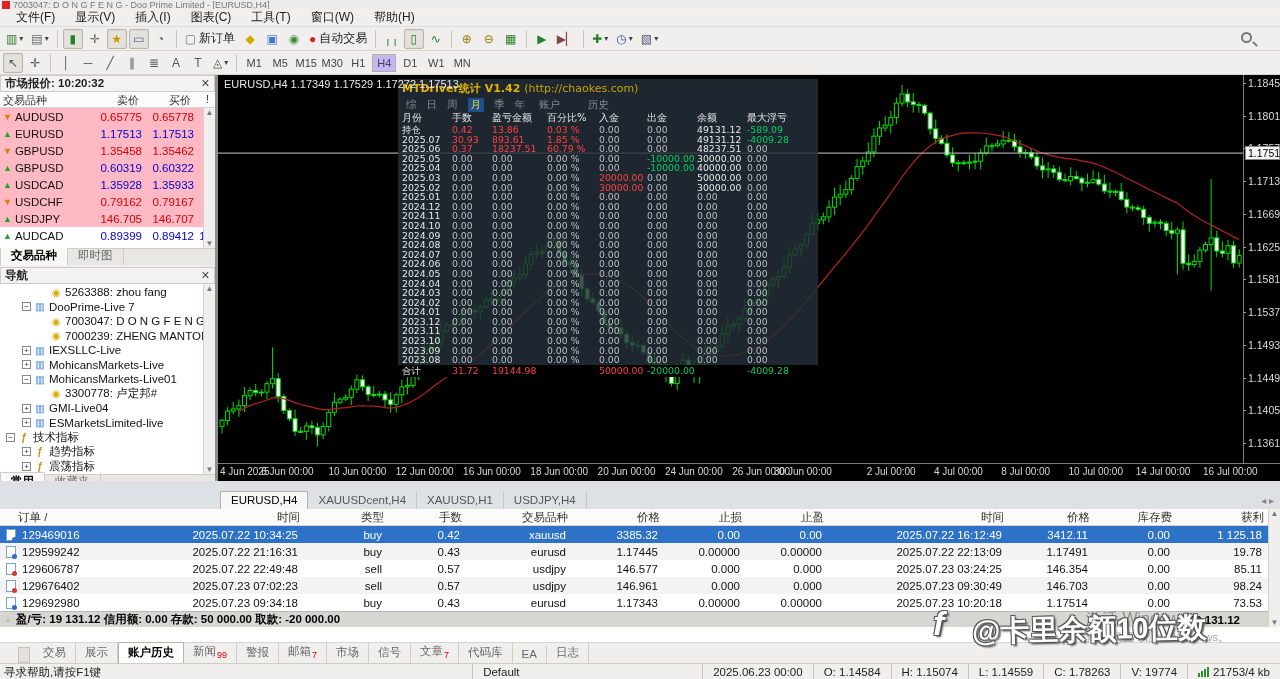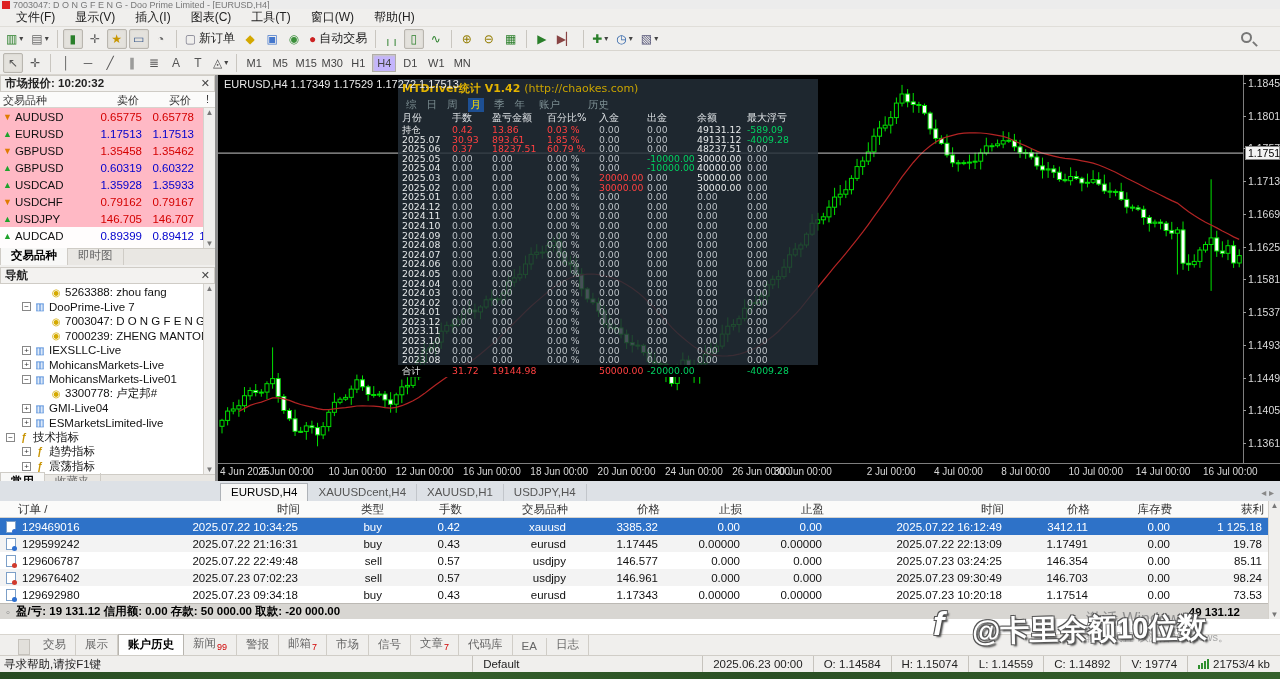--- a/index.html
+++ b/index.html
@@ -83,21 +83,21 @@
   .ovrow { position:relative; height:9.6px; white-space:nowrap; }
   .ovrow span { position:absolute; }
   .ovrow .c0{left:4px;}  .ovrow .c1{left:54px;} .ovrow .c2{left:94px;} .ovrow .c3{left:149px;}
   .ovrow .c4{left:201px;} .ovrow .c5{left:249px;} .ovrow .c6{left:299px;} .ovrow .c7{left:349px;}
   .ovhead { color:#dfe3e6; font-size:10px; height:12px; }
   .ovhead span { font-weight:normal; }
   .ov-w{color:#e6e9ea;} .ov-z{color:#b9bfc4;} .ov-r{color:#ff4040;} .ov-g{color:#00d060;}
   .ovtotal { background:#000; height:12px; padding-top:1px; }
 
   
-  #charttabs { height:20px; background:#dde1e6; display:flex; align-items:flex-end; padding-left:220px; position:relative; }
+  #charttabs { height:28px; background:#dde1e6; display:flex; align-items:flex-end; padding-left:220px; position:relative; }
   .ctab { padding:2px 10px 3px; font-size:11.5px; color:#555; border-right:1px solid #c2c6cb; }
   .ctab.active { background:#f7f7f6; color:#000; border:1px solid #aeb2b7; border-bottom:none; }
   .ctab-arrows { position:absolute; right:6px; bottom:3px; color:#888; font-size:10px; }
 
   
   #orders { background:#fff; }
   .ohead { display:flex; height:17px; background:#fbfbfa; border-bottom:1px solid #d7d4ce; color:#333; }
   .ohead span { font-size:11.5px; padding:1px 4px; }
   .orow { display:flex; height:17px; align-items:center; font-size:11.5px; color:#111; }
   .orow.alt { background:#f3f3f3; }
@@ -1304,21 +1304,21 @@
     </div>
 
   <div id="statusbar">
     <span class="help">寻求帮助,请按F1键</span>
     <span id="ssegs" style="display:flex;height:100%;">
         <span class="sseg" style="min-width: 230px;">Default</span>
         <span class="sseg">2025.06.23 00:00</span>
         <span class="sseg">O: 1.14584</span>
         <span class="sseg">H: 1.15074</span>
         <span class="sseg">L: 1.14559</span>
-        <span class="sseg">C: 1.14892</span>
+        <span class="sseg">C: 1.78263</span>
         <span class="sseg">V: 19774</span>
       </span>
     <span class="sseg">
       <span class="bars">
         <i style="height:4px"></i>
           <i style="height:6px"></i>
           <i style="height:8px"></i>
           <i style="height:10px"></i>
       </span>
       <span>21753/4 kb</span>

